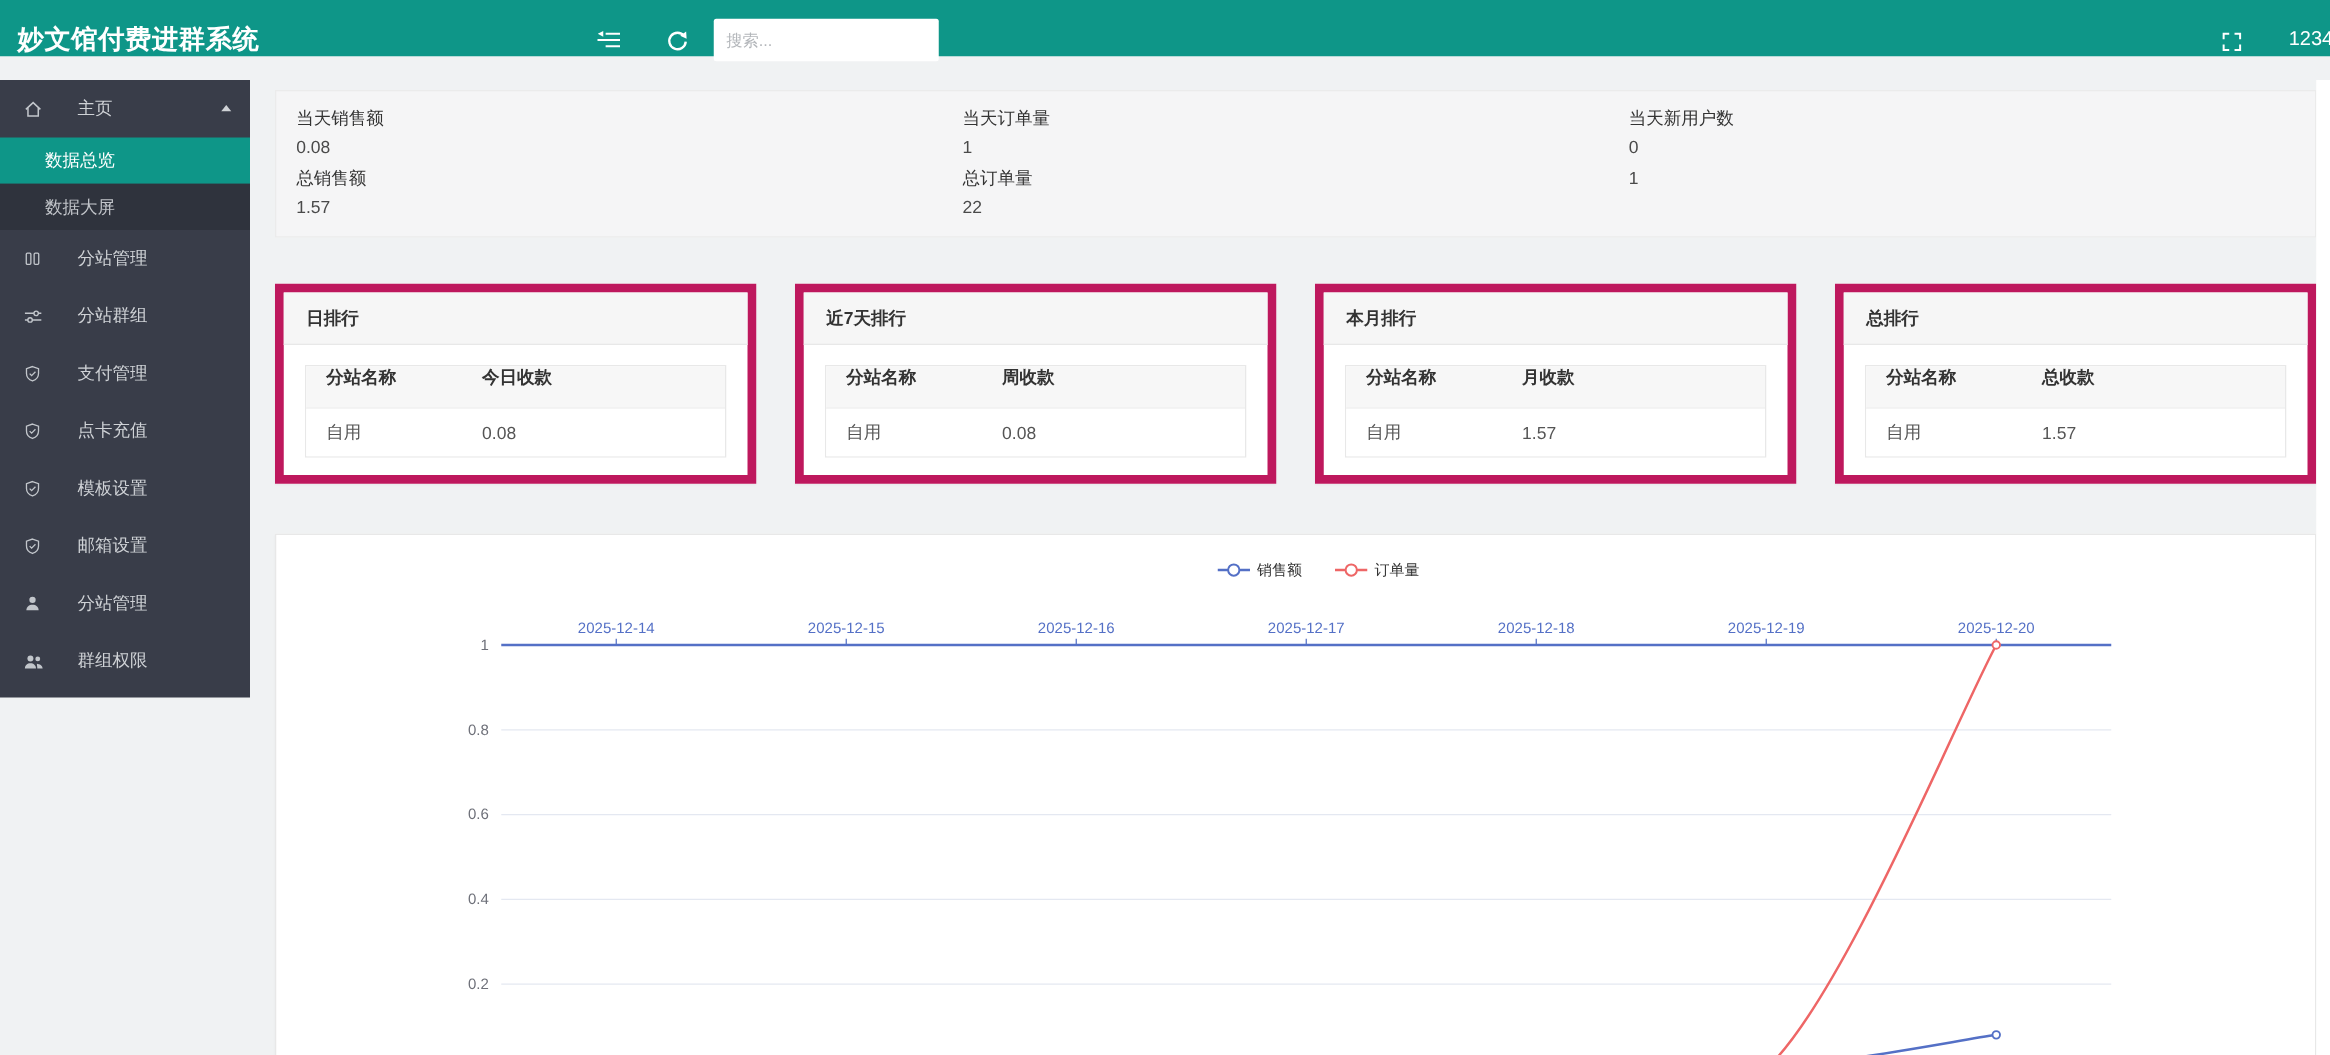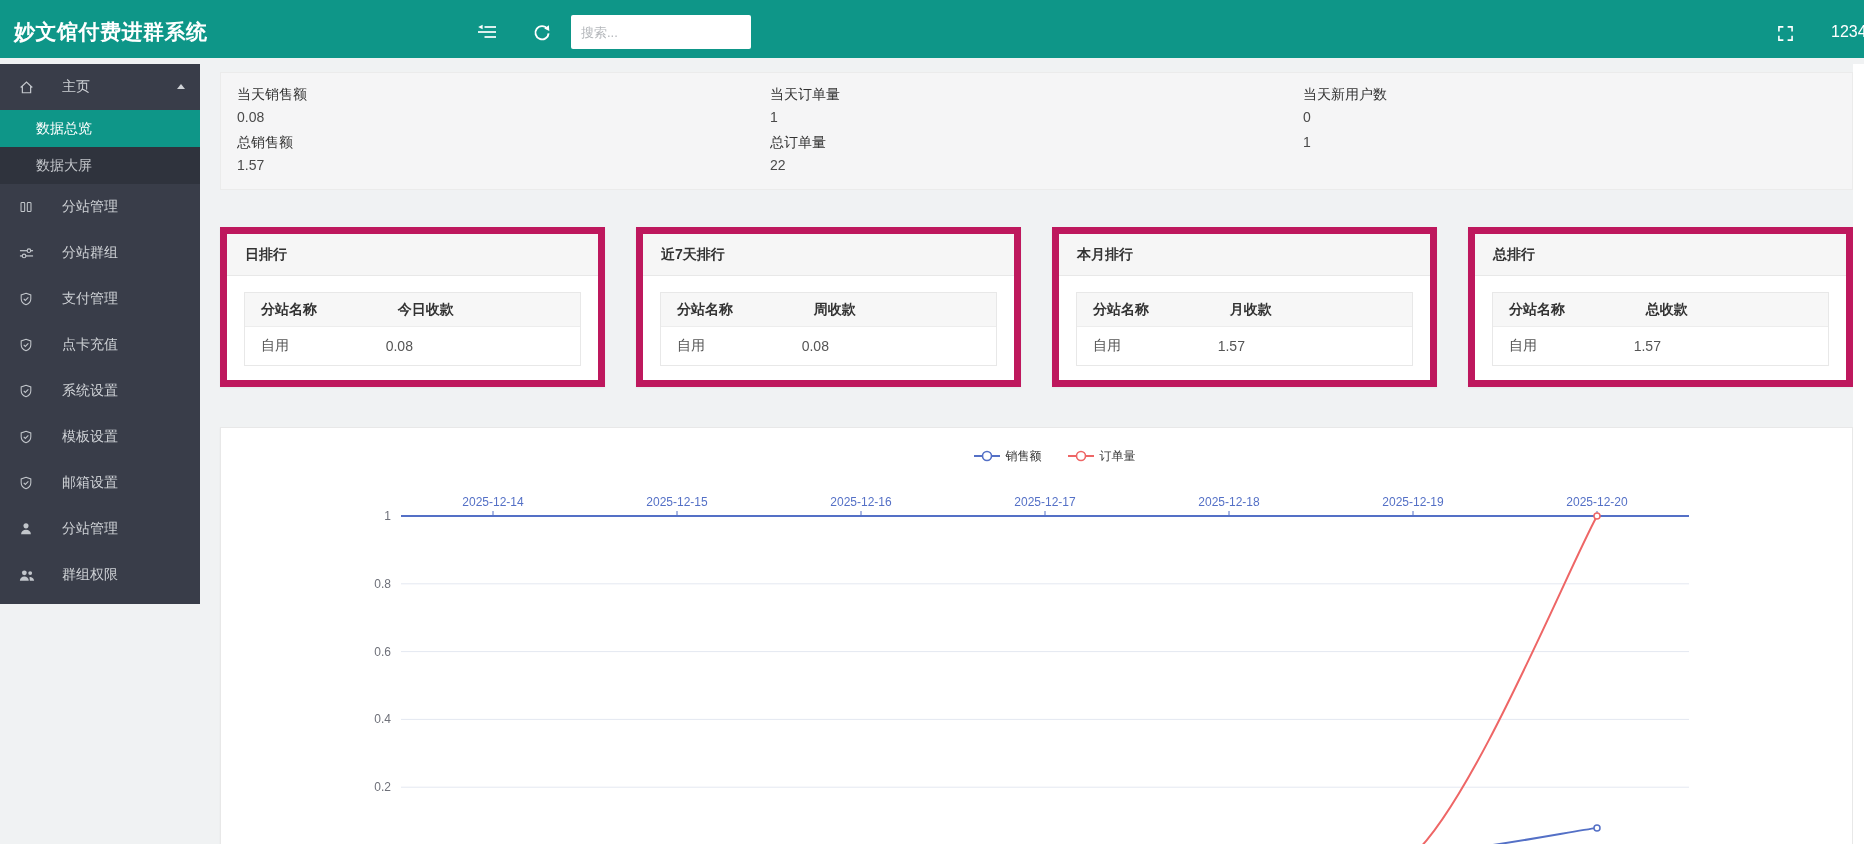--- a/index.html
+++ b/index.html
@@ -1,20 +1,20 @@
 <!DOCTYPE html>
 <html><head>
 <meta charset="utf-8">
 <style>
   * { box-sizing: border-box; margin: 0; padding: 0; }
   html,body { width:1864px; height:844px; overflow:hidden;
     font-family:"Liberation Sans","DejaVu Sans",sans-serif; background:#f0f2f3; }
 
   
-  .header { position:absolute; left:0; top:0; width:1864px; height:58px;
+  .header { position:absolute; left:0; top:0; width:1864px; height:45px;
     background:#0e9688; z-index:20; }
   .app-title { position:absolute; left:14px; top:0; line-height:64px;
     color:#fff; font-size:21px; font-weight:bold; letter-spacing:.5px; }
   .hicon { position:absolute; top:22px; width:22px; height:20px; cursor:pointer;
     display:flex; align-items:center; justify-content:center; }
   .hicon svg { display:block; }
   .search-box { position:absolute; left:571px; top:15px; width:180px; height:34px;
     border:none; border-radius:2px; background:#fff; padding:0 10px; font-size:13px;
     color:#3b82f6; outline:none; }
   .search-box::placeholder { color:#b3b6ba; }
@@ -45,22 +45,22 @@
   .stat-label { font-size:14px; color:#333; margin-bottom:5px; }
   .stat-value { font-size:14px; color:#4a4a4a; }
 
   .rankings-row { display:flex; gap:31px; margin-top:37px; }
   .rank-card { flex:1 1 0; background:#fff; border:7px solid #be185d;
     box-shadow:0 1px 2px rgba(0,0,0,.04); }
   .rank-header { height:42px; background:#f6f6f6; border-bottom:1px solid #e8e8e8;
     display:flex; align-items:center; padding:0 18px; font-size:14px; font-weight:bold; color:#333; }
   .rank-body { padding:16px 17px 14px 17px; }
   .rank-table { border:1px solid #e8e8e8; }
-  .rank-thead { display:flex; background:#f7f7f7; height:34px; align-items:center;
-    border-bottom:1px solid #ededed; font-size:14px; font-weight:bold; color:#333;gap:12px; }
+  .rank-thead { display:flex; background:#f7f7f7; height:34px; align-items:flex-start;
+    border-bottom:1px solid #ededed; font-size:14px; font-weight:bold; color:#333; }
   .rank-row { display:flex; background:#fff; height:38px; align-items:center;
     font-size:14px; color:#555; }
   .rank-col1 { width:42%; padding-left:16px; }
   .rank-col2 { flex:1; }
 
   .chart-card { margin-top:40px; background:#fff; border:1px solid #e8e8e8;
     box-shadow:0 1px 2px rgba(0,0,0,.04); height:470px; padding-top:20px; }
   .chart-legend { display:flex; justify-content:center; gap:26px; height:16px;
     align-items:center;padding-left:36px; }
   .legend-item { display:flex; align-items:center; gap:6px; cursor:pointer;
@@ -156,29 +156,20 @@
       <span class="mi-label">支付管理</span>
     </div>
     <div class="menu-item">
       <span class="mi-icon">
         <svg viewBox="0 0 16 16" width="14" height="14">
           <path d="M8 1.4 L13.5 3.4 V7.8 C13.5 11.4 11 13.6 8 14.6 C5 13.6 2.5 11.4 2.5 7.8 V3.4 Z" fill="none" stroke="currentColor" stroke-width="1.2"></path>
           <path d="M5.4 7.9 L7.2 9.7 L10.7 6.2" fill="none" stroke="currentColor" stroke-width="1.2"></path>
         </svg>
       </span>
       <span class="mi-label">点卡充值</span>
-    </div>
-    <div class="menu-item">
-      <span class="mi-icon">
-        <svg viewBox="0 0 16 16" width="14" height="14">
-          <path d="M8 1.4 L13.5 3.4 V7.8 C13.5 11.4 11 13.6 8 14.6 C5 13.6 2.5 11.4 2.5 7.8 V3.4 Z" fill="none" stroke="currentColor" stroke-width="1.2"></path>
-          <path d="M5.4 7.9 L7.2 9.7 L10.7 6.2" fill="none" stroke="currentColor" stroke-width="1.2"></path>
-        </svg>
-      </span>
-      <span class="mi-label">系统设置</span>
     </div>
     <div class="menu-item">
       <span class="mi-icon">
         <svg viewBox="0 0 16 16" width="14" height="14">
           <path d="M8 1.4 L13.5 3.4 V7.8 C13.5 11.4 11 13.6 8 14.6 C5 13.6 2.5 11.4 2.5 7.8 V3.4 Z" fill="none" stroke="currentColor" stroke-width="1.2"></path>
           <path d="M5.4 7.9 L7.2 9.7 L10.7 6.2" fill="none" stroke="currentColor" stroke-width="1.2"></path>
         </svg>
       </span>
       <span class="mi-label">模板设置</span>
     </div>

